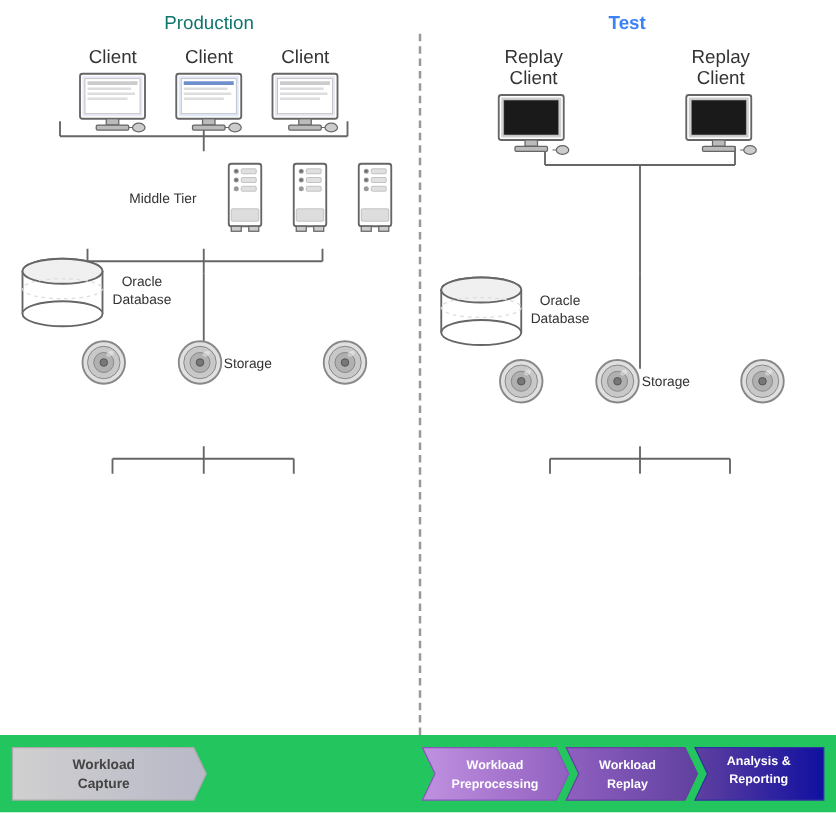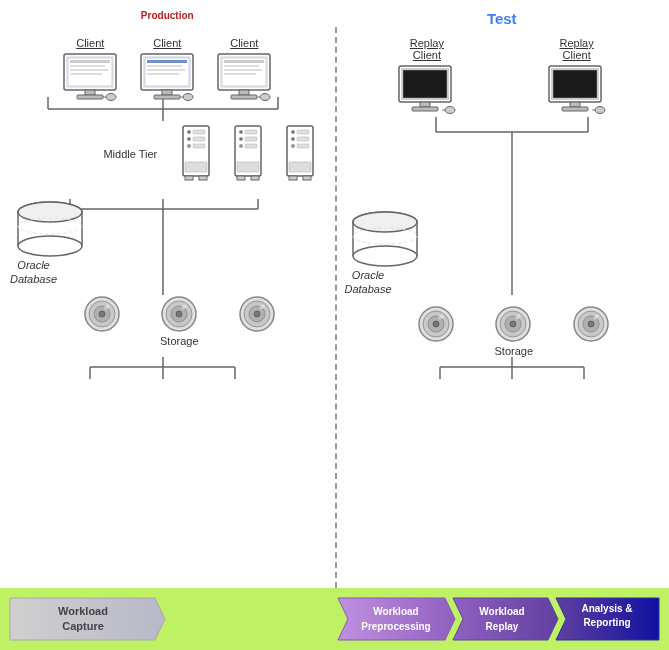--- a/index.html
+++ b/index.html
@@ -23,23 +23,23 @@
 
     .section-headers {
       display: flex;
       width: 100%;
       padding-top: 10px;
     }
 
     .section-header-production {
       width: 50%;
       text-align: center;
-      font-size: 10px;
-      font-weight: bold;
-      color: #b91c1c;
+      font-size: 15px;
+      font-weight: normal;
+      color: #0f766e;
     }
 
     .section-header-test {
       width: 50%;
       text-align: center;
       font-size: 15px;
       font-weight: bold;
       color: #3b82f6;
     }
 
@@ -88,24 +88,23 @@
       width: 100%;
     }
 
     .client-item {
       display: flex;
       flex-direction: column;
       align-items: center;
     }
 
     .client-label {
-      font-size: 11px;
+      font-size: 15px;
       color: #333;
       margin-bottom: 2px;
-      text-decoration: underline;
     }
 
     
     .computer-icon {
       width: 62px;
       height: 52px;
     }
 
     
     .middle-tier-section {
@@ -130,44 +129,43 @@
 
     
     .server-icon {
       width: 42px;
       height: 62px;
     }
 
     
     .database-section {
       display: flex;
-      flex-direction: column;
-      align-items: flex-start;
+      flex-direction: row;
+      align-items: center;
       width: 100%;
-      font-style: italic;
     }
 
     
     .storage-section {
       display: flex;
       flex-direction: column;
       align-items: center;
       width: 100%;
     }
 
     .discs-row {
       display: flex;
       justify-content: center;
       gap: 15px;
     }
 
     .disc-item {
       display: flex;
-      flex-direction: column;
-      align-items: flex-start;
+      flex-direction: row;
+      align-items: center;
       margin-left: 24px;
     }
 
     .storage-label {
       font-size: 11px;
       color: #333;
       margin-top: 2px;
     }
 
   </style>
@@ -458,21 +456,21 @@
               <circle cx="19" cy="19" r="3" fill="#777" stroke="#555" stroke-width="0.8"></circle>
               <ellipse cx="24" cy="12" rx="3" ry="2" fill="white" fill-opacity="0.4" transform="rotate(-30 24 12)"></ellipse>
             </svg>
           </div>
         </div>
       </div>
 
     </div>
   </div>
 
-  <div style="position:relative;width:100%;height:62px;background:#bef264;">
+  <div style="position:relative;width:100%;height:62px;background:#22c55e;">
     <svg width="669" height="62" viewBox="0 0 669 62">
 
       <polygon points="10,10 155,10 165,31 155,52 10,52 10,10" fill="url(#grad-capture)" stroke="#aaa" stroke-width="1"></polygon>
       <defs>
         <linearGradient id="grad-capture" x1="0%" y1="0%" x2="100%" y2="0%">
           <stop offset="0%" style="stop-color:#d0d0d0;stop-opacity:1"></stop>
           <stop offset="100%" style="stop-color:#b8b8c8;stop-opacity:1"></stop>
         </linearGradient>
         <linearGradient id="grad-preprocessing" x1="0%" y1="0%" x2="100%" y2="0%">
           <stop offset="0%" style="stop-color:#c090e0;stop-opacity:1"></stop>

